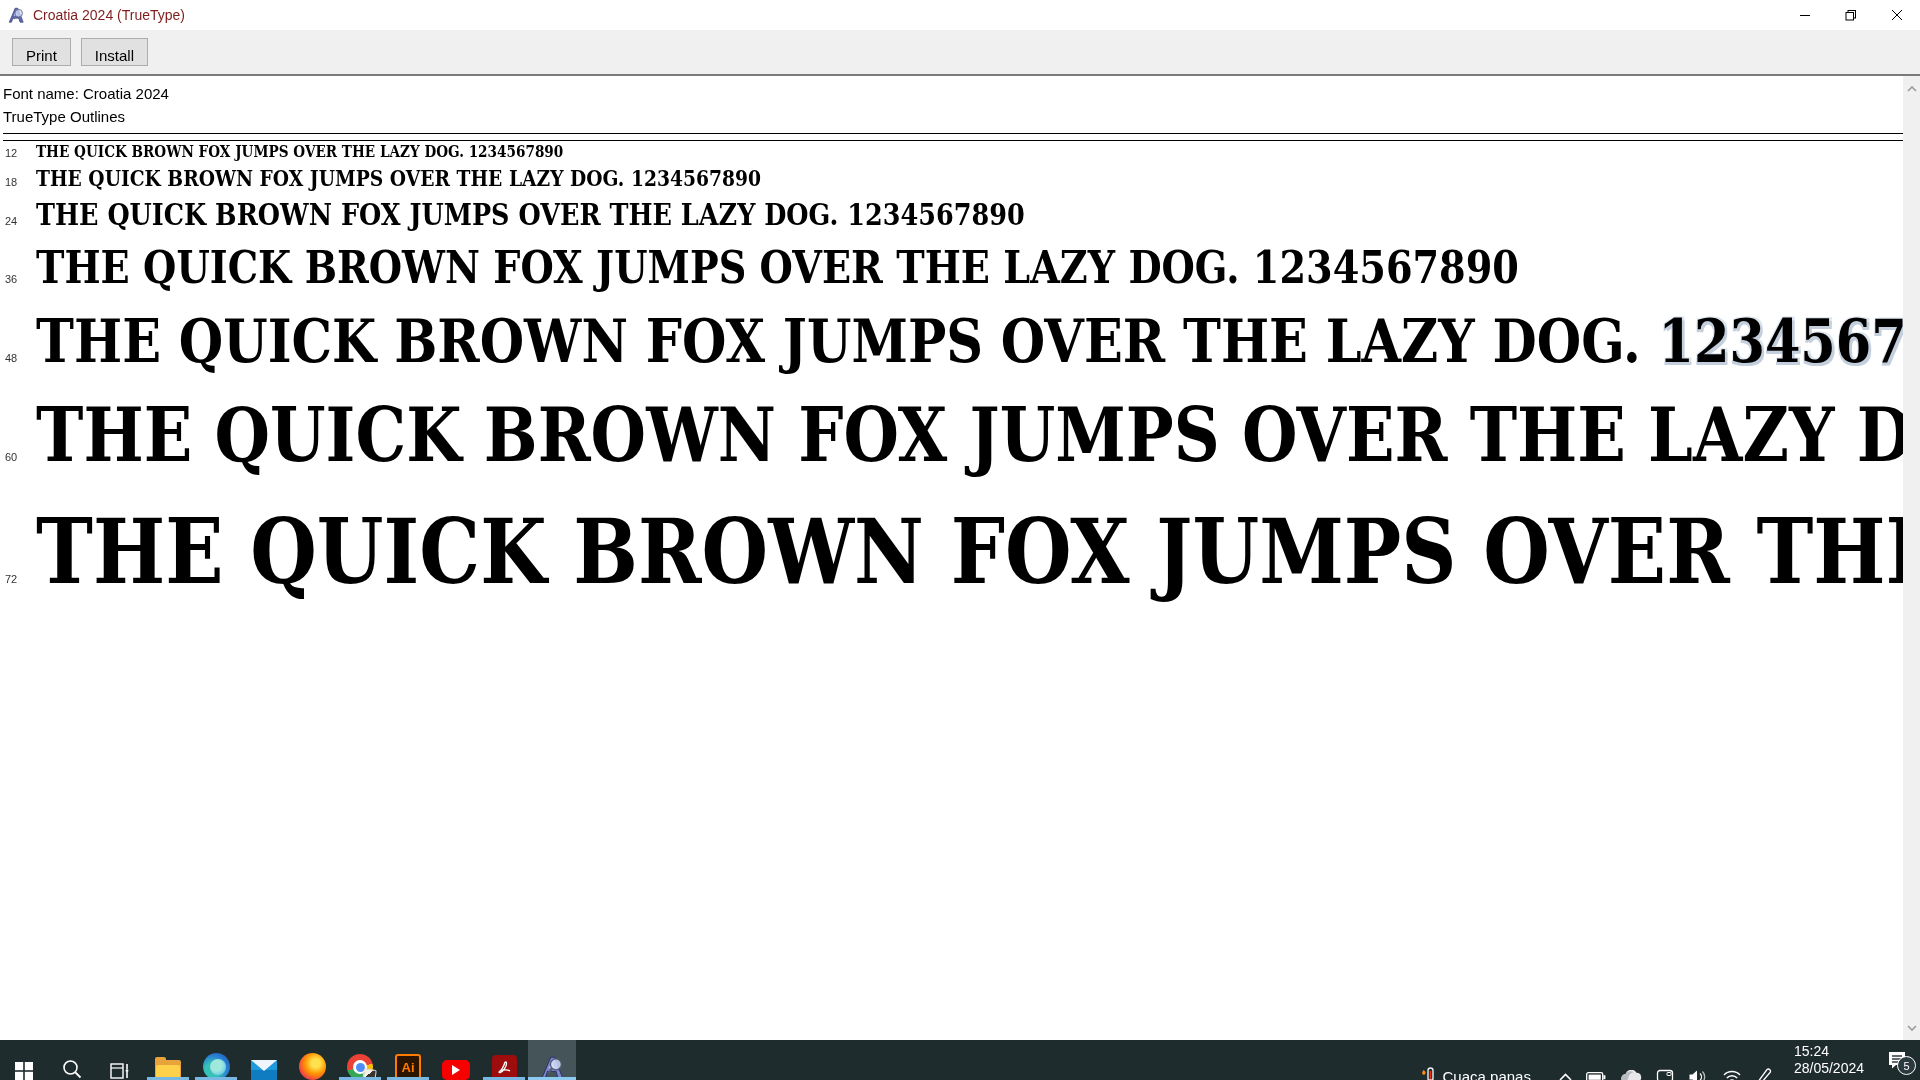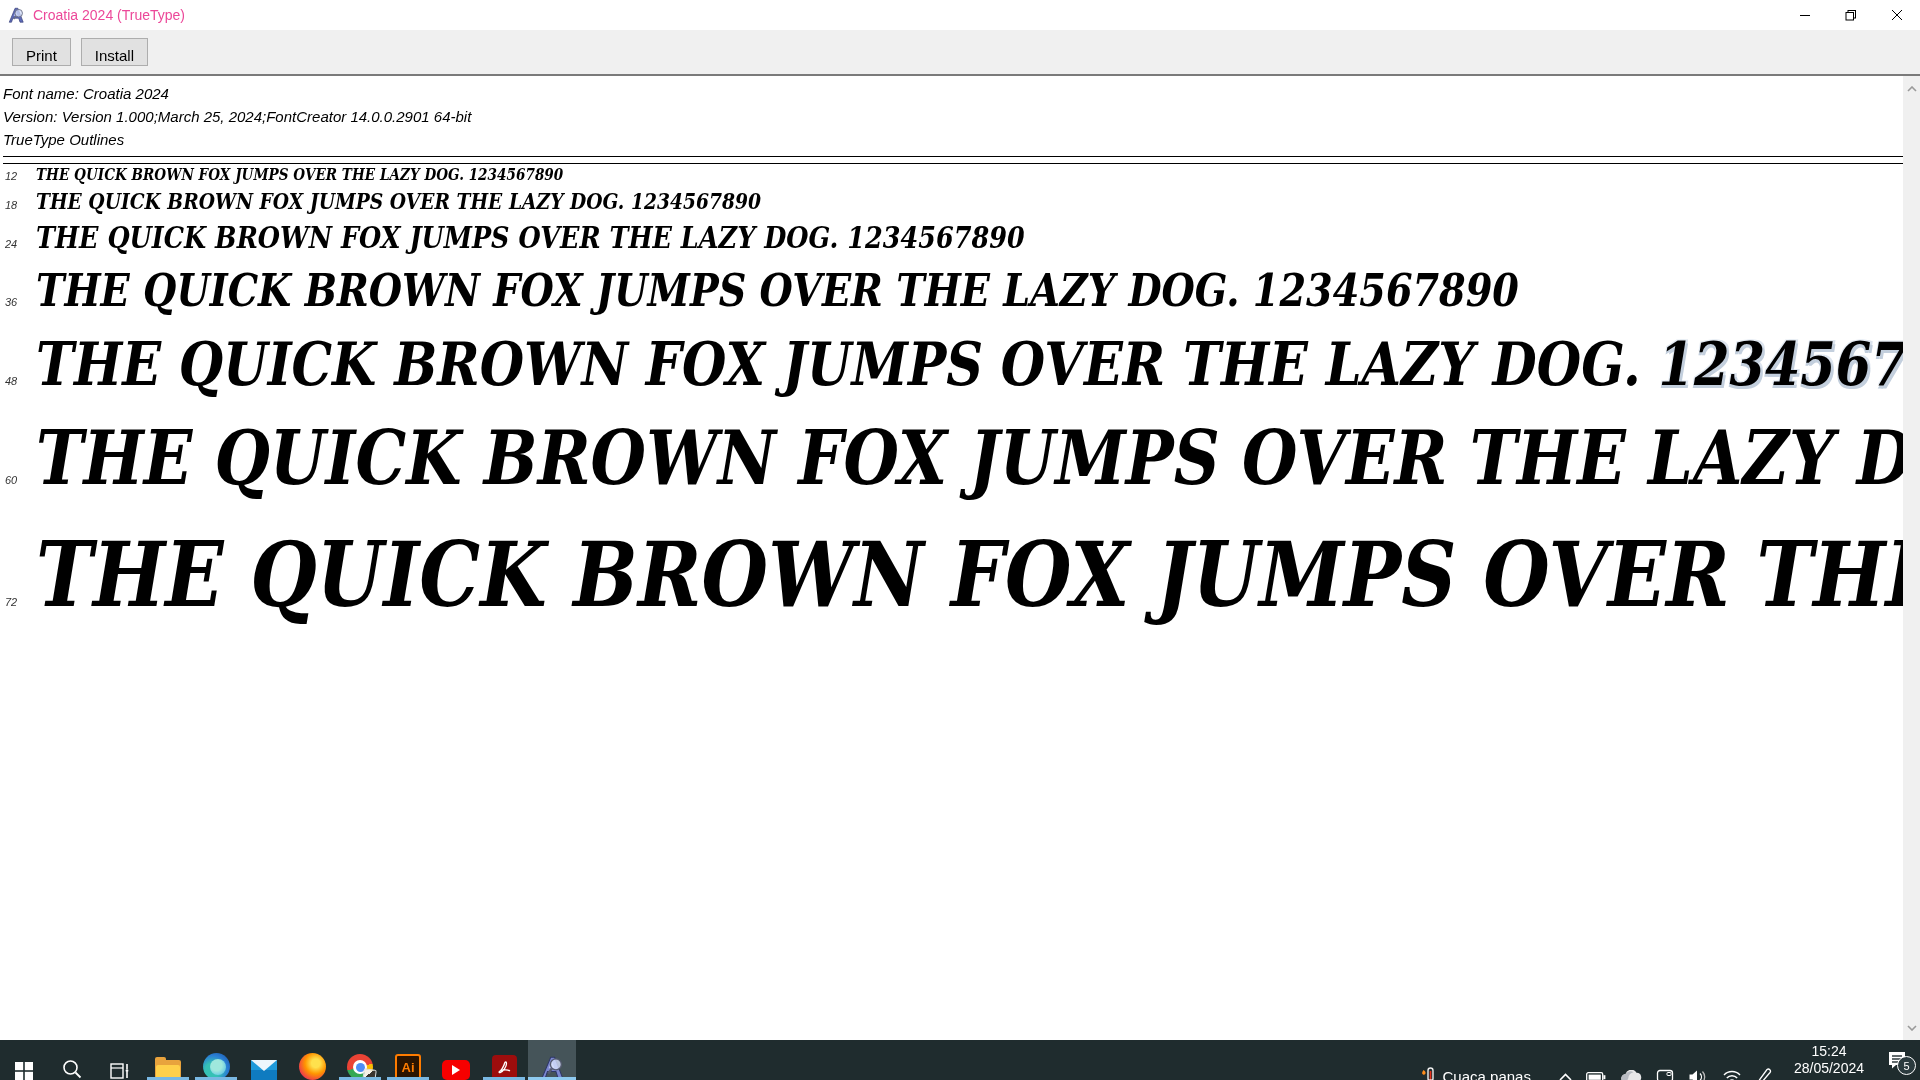--- a/index.html
+++ b/index.html
@@ -3,29 +3,29 @@
 <meta charset="utf-8">
 <style>
   * { margin:0; padding:0; box-sizing:border-box; }
   html,body { width:1920px; height:1080px; overflow:hidden; font-family:"Liberation Sans", sans-serif; background:#fff; }
 
   
   .window { position:absolute; left:0; top:0; width:1920px; height:1040px; background:#fff; }
 
   .titlebar { height:30px; background:#fff; display:flex; align-items:center; }
   .app-icon { width:18px; height:18px; margin:0 8px 0 7px; }
-  .title-text { font-size:14px; color:#ec4899; }
+  .title-text { font-size:14px; color:#7f1d1d; }
   .win-controls { margin-left:auto; display:flex; height:30px; }
   .win-btn { width:46px; height:30px; display:flex; align-items:center; justify-content:center; }
 
   .toolbar { height:44px; background:#f0f0f0; display:flex; align-items:center; padding-left:12px; gap:10px; }
   .tb-btn { font-family:"Liberation Sans",sans-serif; font-size:15px; color:#000; background:#e1e1e1; border:1px solid #adadad; padding:8px 13px; height:28px; }
   .toolbar-sep { height:2px; background:#7a7a7a; }
 
-  .content { position:absolute; top:76px; left:0; right:0; bottom:0; background:#fff; padding:6px 17px 12px 3px; overflow:hidden;font-style:italic; }
+  .content { position:absolute; top:76px; left:0; right:0; bottom:0; background:#fff; padding:6px 17px 12px 3px; overflow:hidden; }
   .info-line { font-size:15px; line-height:23px; color:#000; }
   .rule { border:none; border-top:1px solid #000; margin:5px 0 0 0; }
 
   .ptext, .stext { font-family:"DejaVu Serif", serif; font-weight:bold; white-space:nowrap; color:#000;
                    transform:scaleX(0.85); transform-origin:0 50%; display:inline-block; }
   .alpha-wrap { margin-top:3px; }
   .alpha-line { font-size:24px; line-height:32px; display:block; }
   .symbols-line { font-size:24px; line-height:30px; display:block; }
   .rule2 { border:none; border-top:1px solid #000; margin:6px 0 0 0; }
 
@@ -49,21 +49,21 @@
   
   .taskbar { position:absolute; left:0; top:1040px; width:1920px; height:40px; background:#1f2c2e; display:flex; align-items:stretch; }
   .task-cell { width:48px; height:40px; display:flex; align-items:flex-end; justify-content:center; position:relative; flex-shrink:0; }
   .task-cell.open::after { content:""; position:absolute; bottom:0; left:3px; right:3px; height:3px; background:#79b8e3; }
   .task-cell.active { background:rgba(140,160,168,0.35); }
   .task-cell.active::after { content:""; position:absolute; bottom:0; left:0; right:0; height:3px; background:#8ecaf0; }
 
   .tray { margin-left:auto; display:flex; align-items:center; color:#fff; }
   .tray-cell { height:40px; display:flex; align-items:center; justify-content:center; padding:0 7px;margin-top:33px; }
   .weather-label { font-size:15px; color:#fff; margin-left:4px; white-space:nowrap; }
-  .clock { text-align:center; font-size:14px; line-height:17px; color:#fff; padding:0 10px 0 14px; }
+  .clock { text-align:left; font-size:14px; line-height:17px; color:#fff; padding:0 10px 0 14px; }
   .action-center { position:relative; width:46px; height:40px; display:flex; align-items:center; justify-content:center; }
   .ac-badge { position:absolute; right:4px; bottom:5px; width:19px; height:19px; border-radius:50%; background:#2b3a3e; border:1.5px solid #fff; color:#fff; font-size:11px; display:flex; align-items:center; justify-content:center; }
 
   
   .folder { position:relative; width:26px; height:20px; }
   .folder .back { position:absolute; left:0; top:0; width:26px; height:20px; background:#e8a33d; border-radius:2px; }
   .folder .tab { position:absolute; left:0; top:-3px; width:11px; height:6px; background:#e8a33d; border-radius:2px 2px 0 0; }
   .folder .front { position:absolute; left:1px; top:5px; width:24px; height:14px; background:#ffd04a; border-radius:2px; }
   .folder .stripe { position:absolute; left:6px; top:9px; width:13px; height:8px; background:#5fa9e8; border-radius:1px; }
 
@@ -121,21 +121,20 @@
   </div>
 
   <div class="toolbar">
     <button class="tb-btn">Print</button>
     <button class="tb-btn">Install</button>
   </div>
   <div class="toolbar-sep"></div>
 
   <div class="content">
     <div class="info-line">Font name: Croatia 2024</div>
-    <div class="info-line">Version: Version 1.000;March 25, 2024;FontCreator 14.0.0.2901 64-bit</div>
     <div class="info-line">TrueType Outlines</div>
     <hr class="rule">
 
     <hr class="rule2">
 
     <div class="srow s12">
       <span class="slabel">12</span>
       <span class="stext">THE QUICK BROWN FOX JUMPS OVER THE LAZY DOG. 1234567890</span>
     </div>
     <div class="srow s18">

